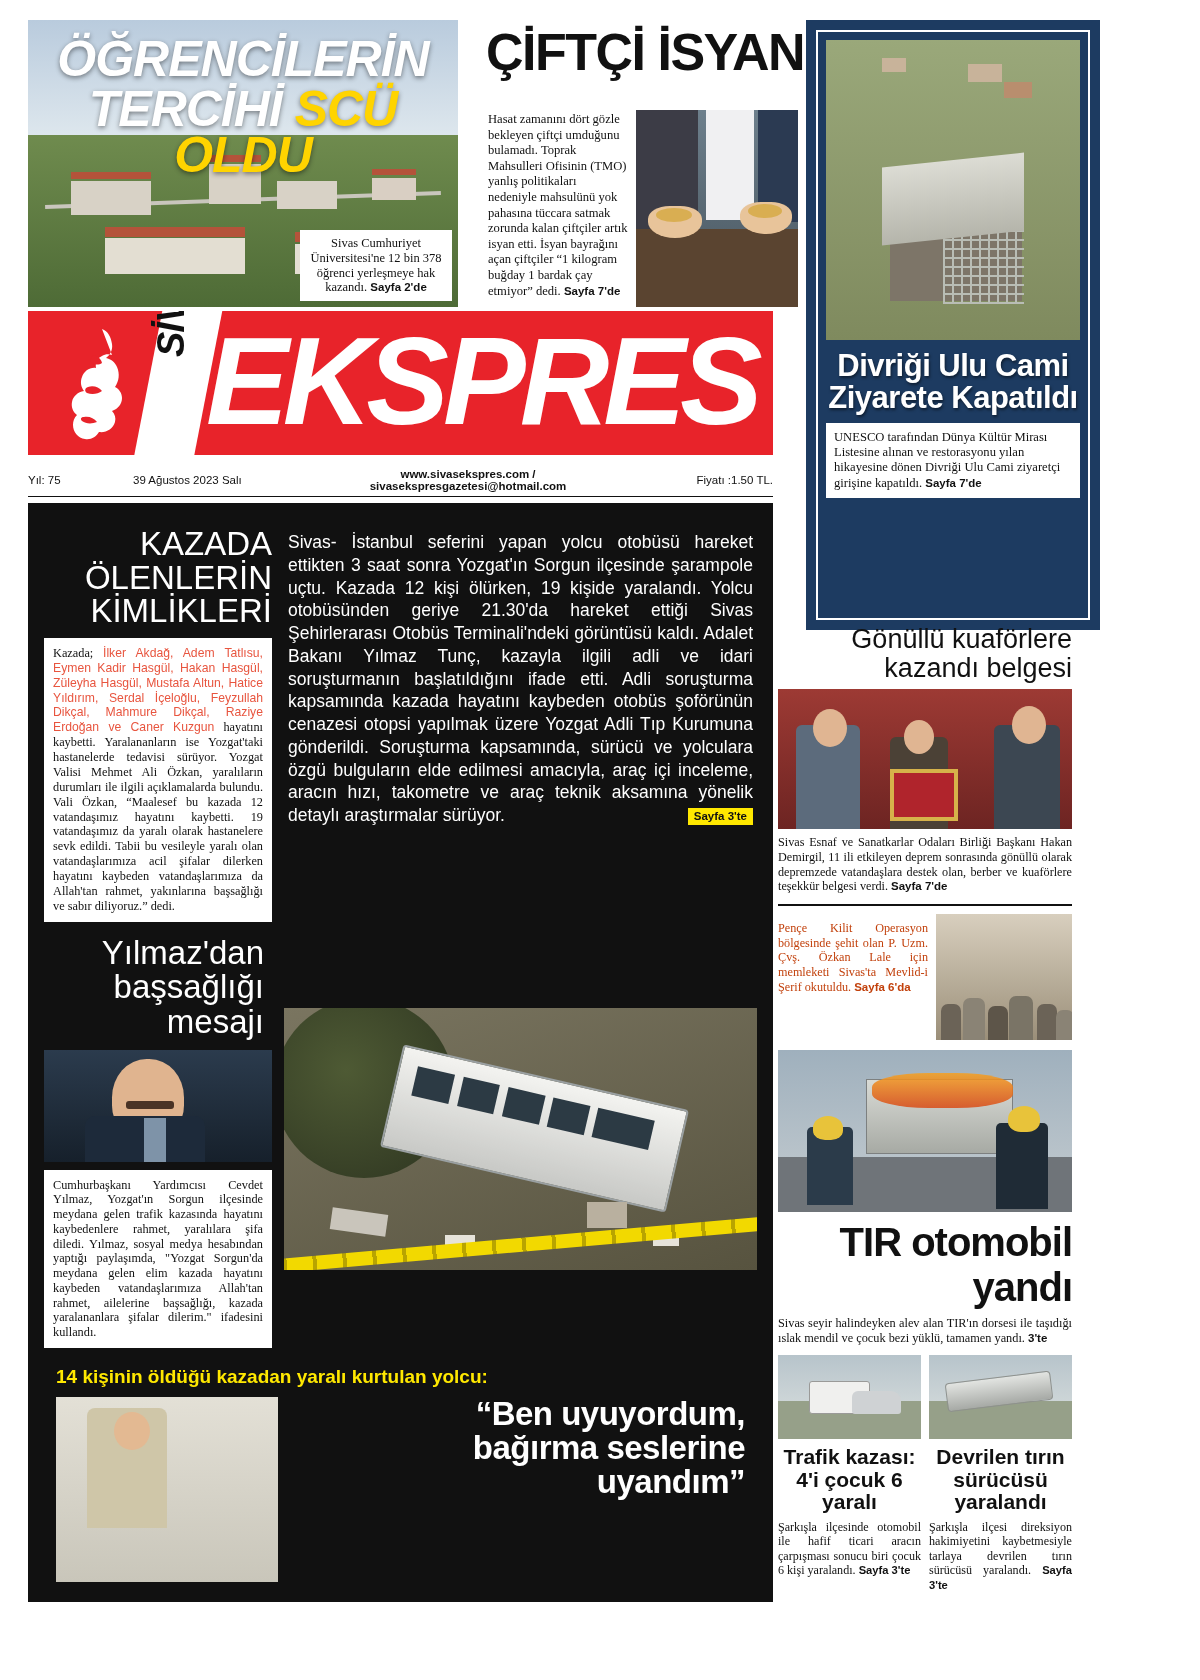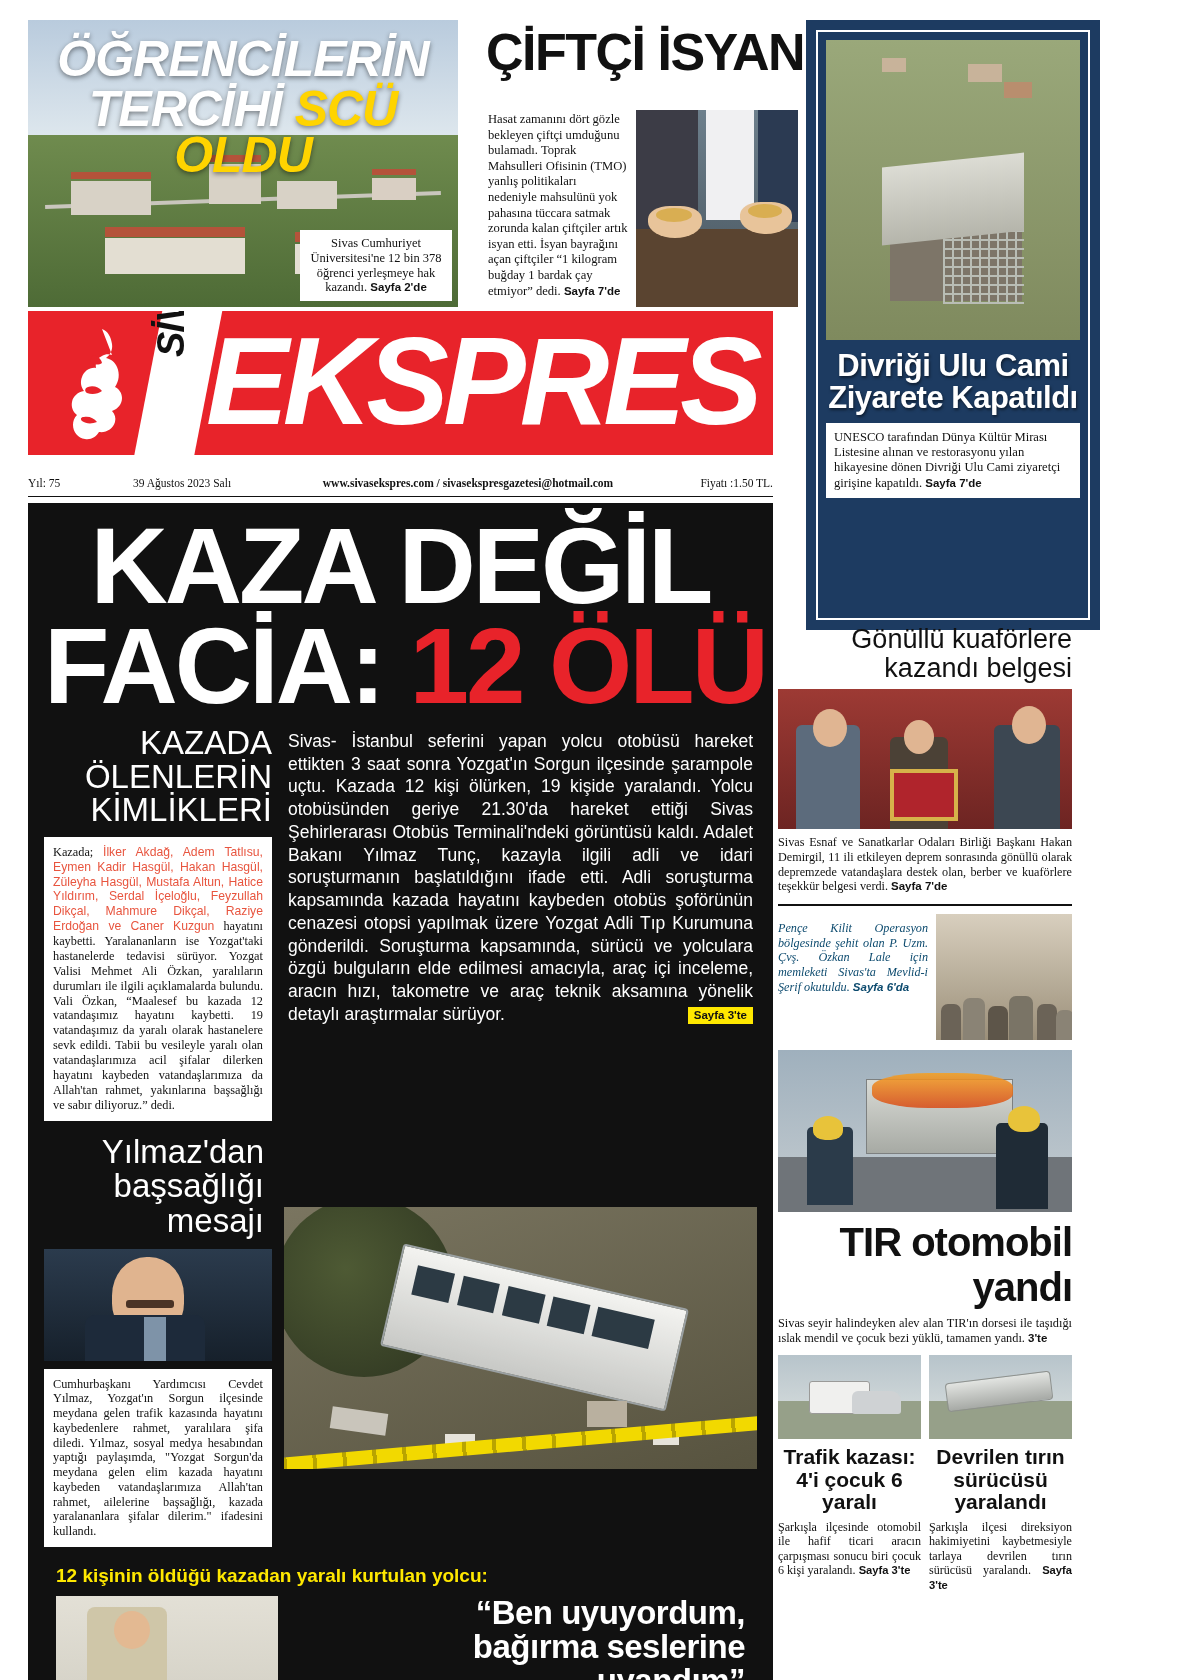--- a/index.html
+++ b/index.html
@@ -86,22 +86,22 @@
               color:#111; font-weight:800; font-style:italic; font-size:38px;
               letter-spacing:-1px;
               transform: rotate(-90deg) translateX(-30px); transform-origin: left top;
               white-space:nowrap; }
   .mh-ekspres { position:absolute; left:178px; top:8px; color:#fff;
                 font-weight:800; font-style:italic; font-size:124px; line-height:1;
                 letter-spacing:-6px; }
 
   .infobar { position:absolute; left:28px; top:463px; width:745px; height:34px;
              border-bottom:1.5px solid #111; }
-  .infobar .row { display:flex; align-items:flex-end; height:26px;
-                  font-size:11.5px; color:#111; padding-top:8px;font-family:Liberation Serif, serif; }
+  .infobar .row { display:flex; align-items:center; height:26px;
+                  font-size:11.5px; color:#111; padding-top:8px; }
   .ib-year { width:105px; }
   .ib-date { width:180px; }
   .ib-web  { flex:1; text-align:center; font-weight:700; font-size:11.5px; }
   .ib-price{ width:150px; text-align:right; }
 
   
   .maincol { position:absolute; left:28px; top:503px; width:745px; }
   .hero { background:#111; padding:14px 16px 8px; }
   .hero-h1 { color:#fff; font-weight:800; font-size:107px; line-height:0.92;
              letter-spacing:-3px; text-align:center; white-space:nowrap; }
@@ -170,21 +170,21 @@
   .rc-cap { font-family:"Liberation Serif", serif; font-size:12.2px; line-height:1.2;
             margin-top:6px; color:#111; text-align:justify; }
   .rc-cap b { font-family:"Liberation Sans",sans-serif; font-size:11.5px; }
   .rc-rule { border-top:2px solid #111; margin:10px 0 8px; }
 
   .sehit-row { display:flex; }
   .sehit-left { width:150px; }
   .sehit-h { color:#1e9a4e; font-weight:800; font-size:25px; line-height:1.04;
              text-align:center; }
   .sehit-t { font-family:"Liberation Serif", serif; font-size:12.2px;
-             line-height:1.2; margin-top:7px; color:#0c4a6e; text-align:justify;font-style:italic; }
+             line-height:1.2; margin-top:7px; color:#c2410c; text-align:justify; }
   .sehit-t b { font-family:"Liberation Sans",sans-serif; font-size:11.5px; }
   .sehit-photo { flex:1; margin-left:8px; height:126px; position:relative;
                  overflow:hidden; background:#c4b9a6; }
   .crowd-bg{position:absolute;inset:0;background:linear-gradient(#d8cfbe,#9b8f79);}
   .crowd-p {position:absolute;bottom:0;background:#6b6357;border-radius:7px 7px 0 0;}
 
   .tir-photo { width:100%; height:162px; margin-top:10px; position:relative;
                overflow:hidden; background:#7e8790; }
   .tir-sky { position:absolute; inset:0; background:linear-gradient(#9fb0bd,#c6cdd1); }
   .tir-road{ position:absolute; left:0; right:0; bottom:0; height:34%; background:#6f7479; }
@@ -311,26 +311,20 @@
       <div class="ib-year">Yıl: 75</div>
       <div class="ib-date">39 Ağustos 2023 Salı</div>
       <div class="ib-web">www.sivasekspres.com / sivasekspresgazetesi@hotmail.com</div>
       <div class="ib-price">Fiyatı :1.50 TL.</div>
     </div>
   </div>
 
   <div class="maincol">
     <div class="hero">
 
-      <div class="hero-h1">
-        <span>KAZA DEĞİL</span>
-        <span class="l2">
-          <span>FACİA: </span><span class="red">12 ÖLÜ</span>
-        </span>
-      </div>
 
       <div class="hero-body">
         <div class="hero-left">
           <div class="kimlik-h">KAZADA ÖLENLERİN KİMLİKLERİ</div>
           <div class="kimlik-box">
             <span>Kazada; </span><span class="names">İlker Akdağ, Adem Tatlısu, Eymen Kadir Hasgül, Hakan Hasgül, Züleyha Hasgül, Mustafa Altun, Hatice Yıldırım, Serdal İçeloğlu, Feyzullah Dikçal, Mahmure Dikçal, Raziye Erdoğan ve Caner Kuzgun</span><span> hayatını kaybetti. Yaralananların ise Yozgat'taki hastanelerde tedavisi sürüyor. Yozgat Valisi Mehmet Ali Özkan, yaralıların durumları ile ilgili açıklamalarda bulundu. Vali Özkan, “Maalesef bu kazada 12 vatandaşımız hayatını kaybetti. 19 vatandaşımız da yaralı olarak hastanelere sevk edildi. Tabii bu vesileyle yaralı olan vatandaşlarımıza acil şifalar dilerken hayatını kaybeden vatandaşlarımıza da Allah'tan rahmet, yakınlarına başsağlığı ve sabır diliyoruz.” dedi.</span>
           </div>
         </div>
         <div class="hero-right">
           <div class="lead">
@@ -367,21 +361,21 @@
             <div class="cp-debris" style="left:10%;bottom:14%;width:56px;height:22px;transform:rotate(8deg)"></div>
             <div class="cp-debris" style="left:34%;bottom:8%;width:30px;height:14px;background:#e6e3da"></div>
             <div class="cp-debris" style="left:64%;bottom:16%;width:40px;height:26px;background:#b9b09f"></div>
             <div class="cp-debris" style="left:78%;bottom:9%;width:26px;height:16px;background:#e6e3da"></div>
             <div class="cp-tape"></div>
           </div>
         </div>
       </div>
 
       <div class="quote-block">
-        <div class="qb-kicker">12 kişinin öldüğü kazadan yaralı kurtulan yolcu:</div>
+        <div class="qb-kicker">14 kişinin öldüğü kazadan yaralı kurtulan yolcu:</div>
         <div class="qb-row">
           <div class="qb-photo">
             <div class="hosp-wall"></div>
             <div class="hosp-man"></div>
             <div class="hosp-face"></div>
 
           </div>
           <div class="qb-right">
             <div class="qb-quote">
               <div>“Ben uyuyordum,</div>

